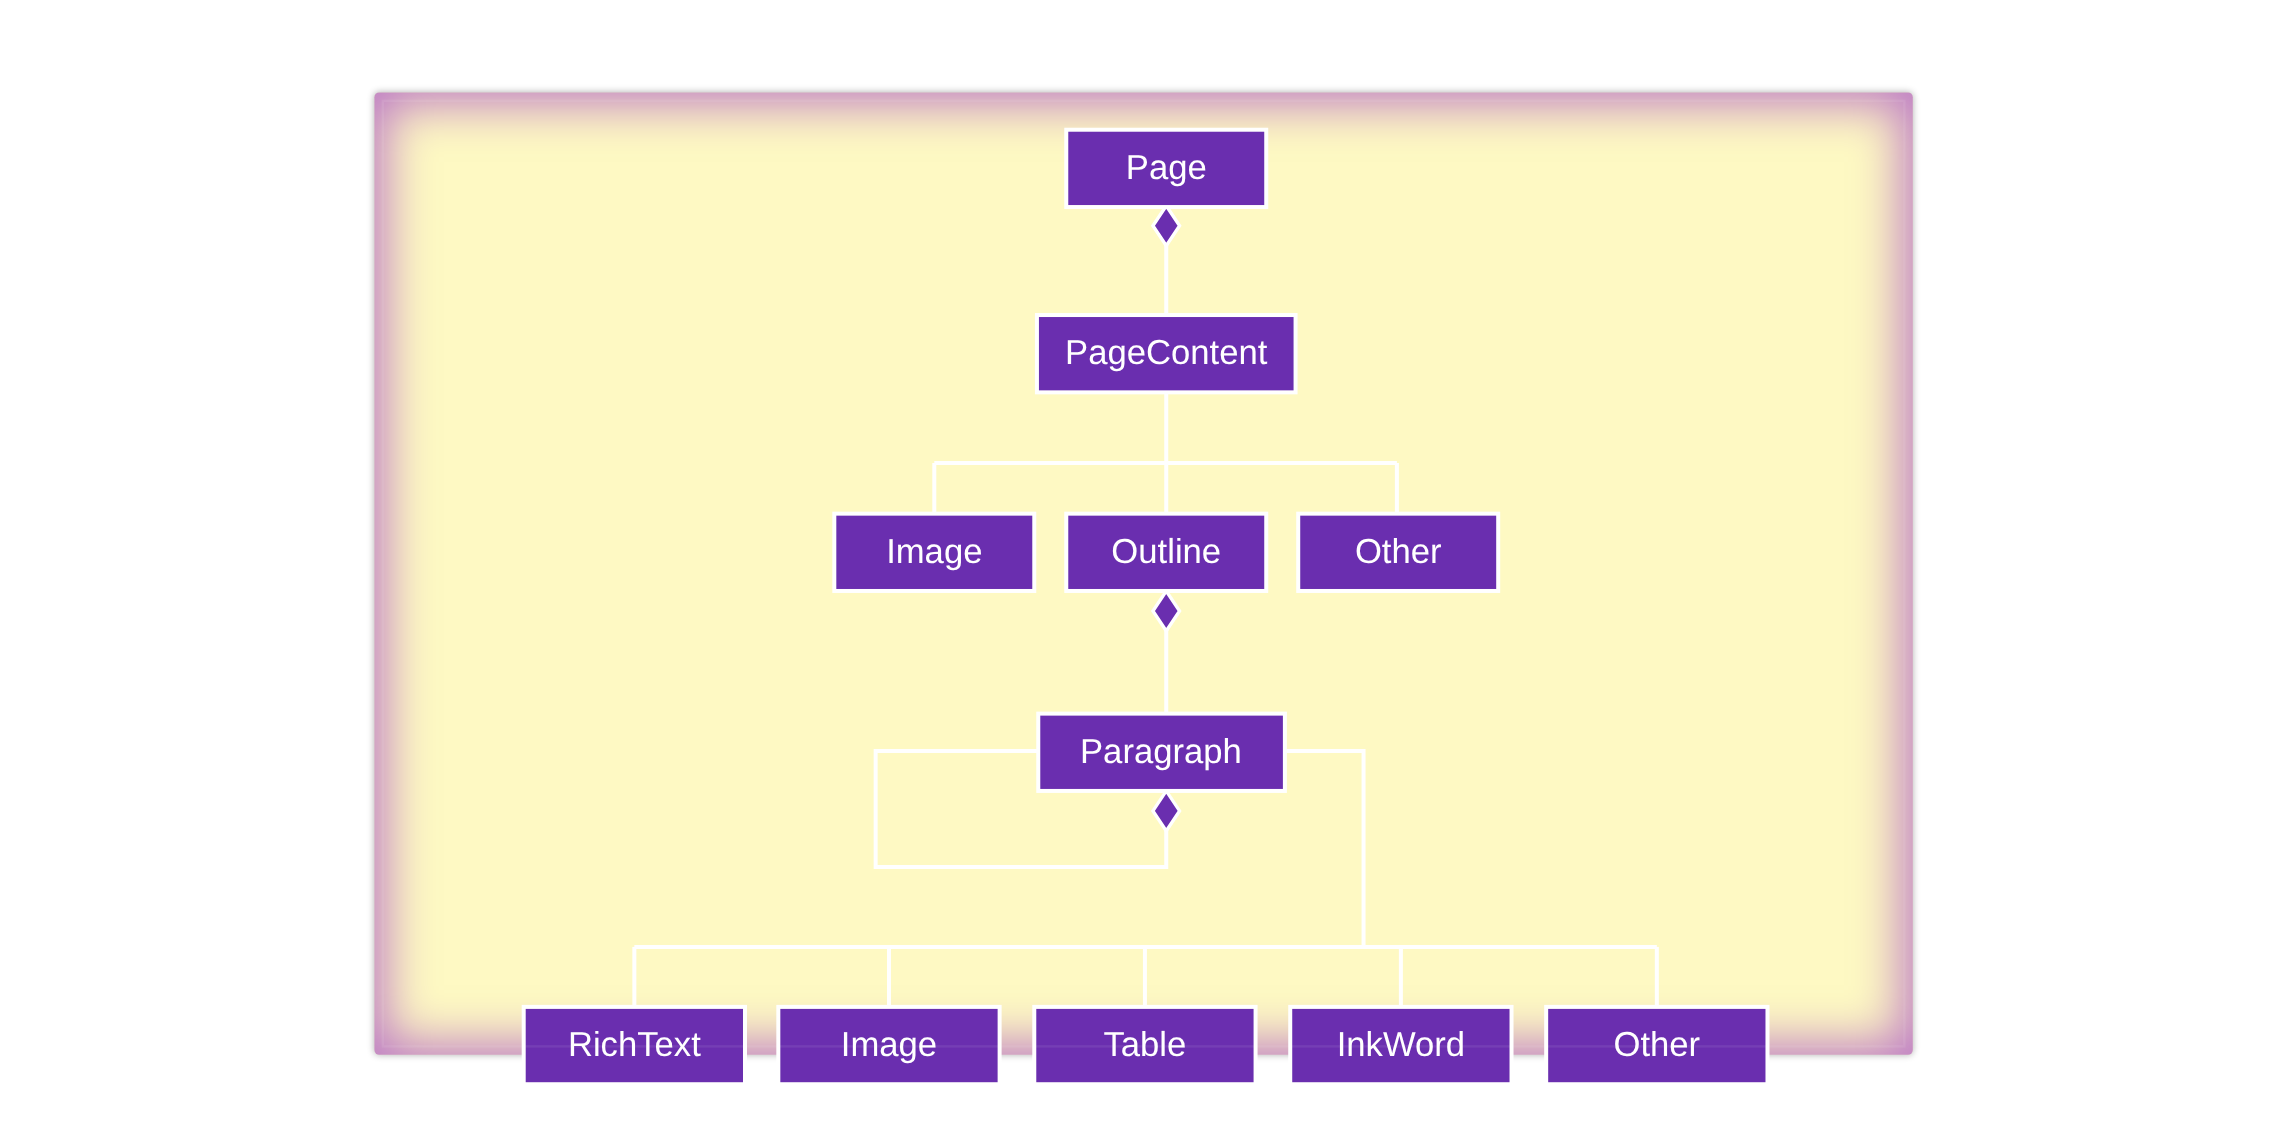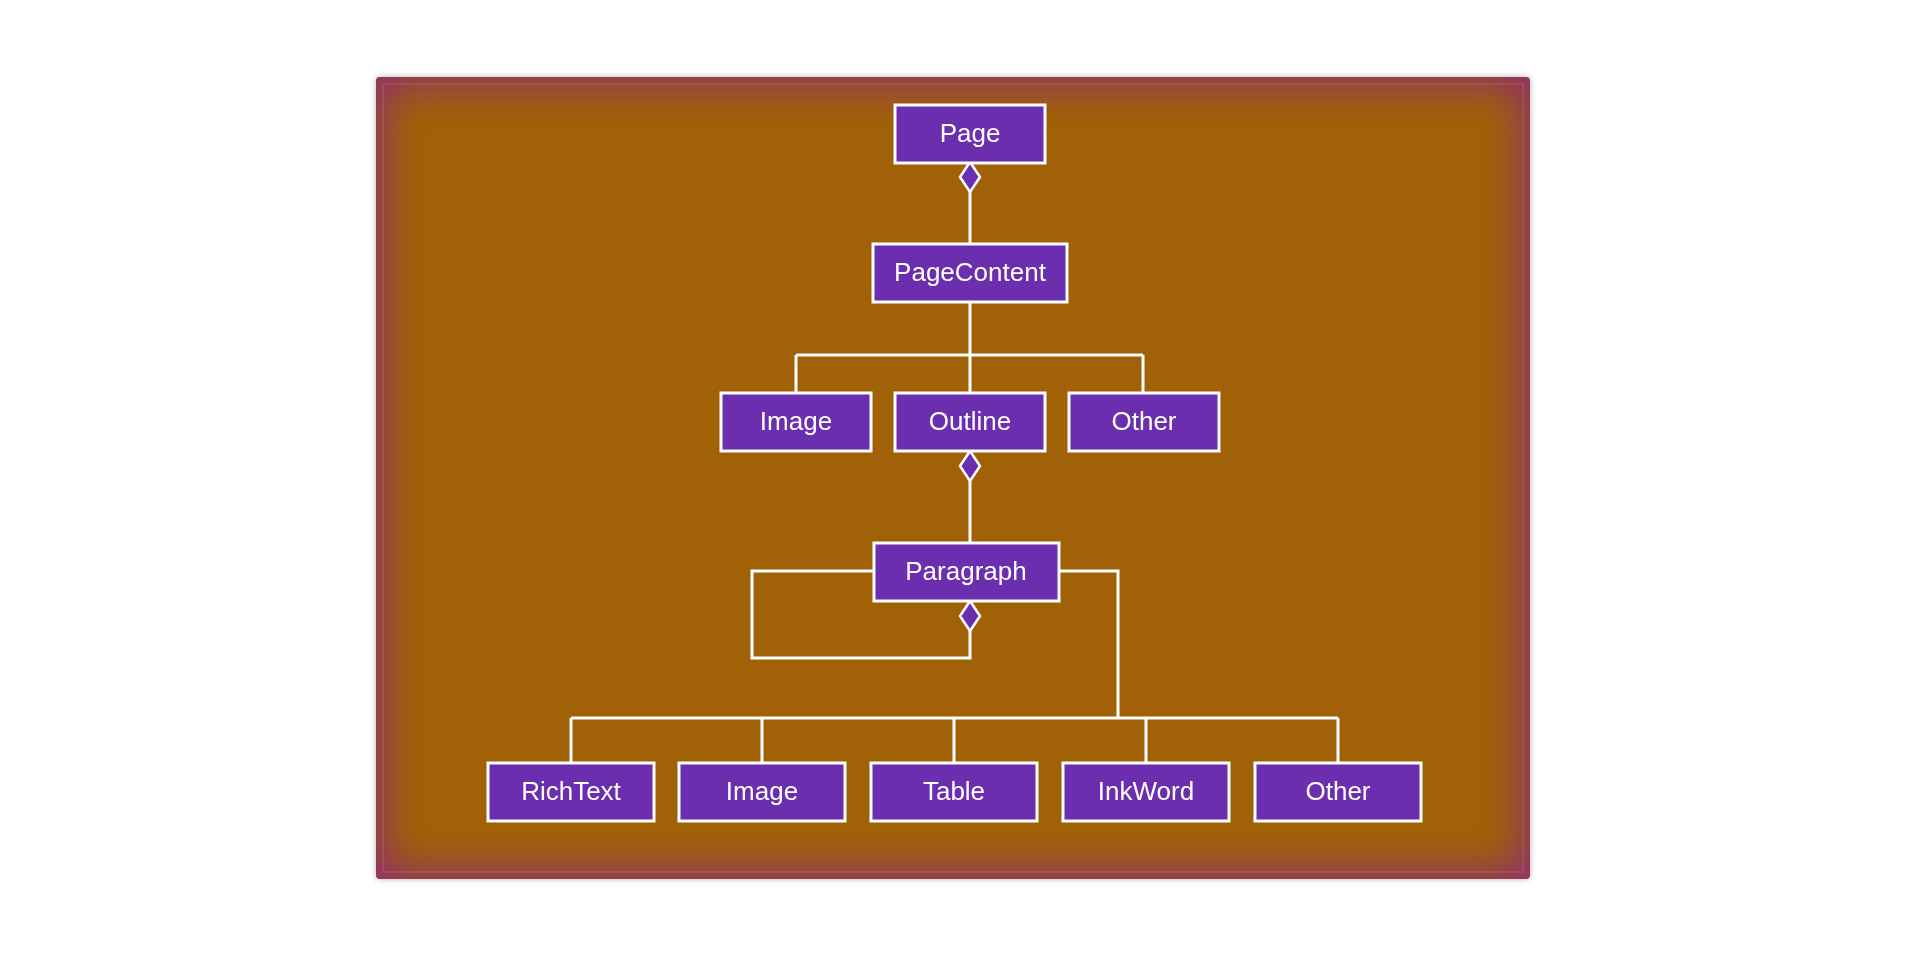--- a/index.html
+++ b/index.html
@@ -8,23 +8,23 @@
     background: #fff;
     width: 1905px;
     height: 955px;
     display: flex;
     justify-content: center;
     align-items: center;
     font-family: "Segoe UI", Arial, sans-serif;
   }
   .panel {
     position: relative;
-    width: 1154px;
+    width: 1282px;
     height: 802px;
-    background: #a16207;
+    background: #fef9c3;
     border-radius: 4px;
     box-shadow: inset 0 0 40px 10px rgba(128,0,200,0.5), 0 0 6px rgba(0,0,0,0.3);
   }
   .panel::after {
     content: "";
     position: absolute;
     inset: 6px;
     border: 2px solid rgba(255,255,255,0.08);
     pointer-events: none;
   }

